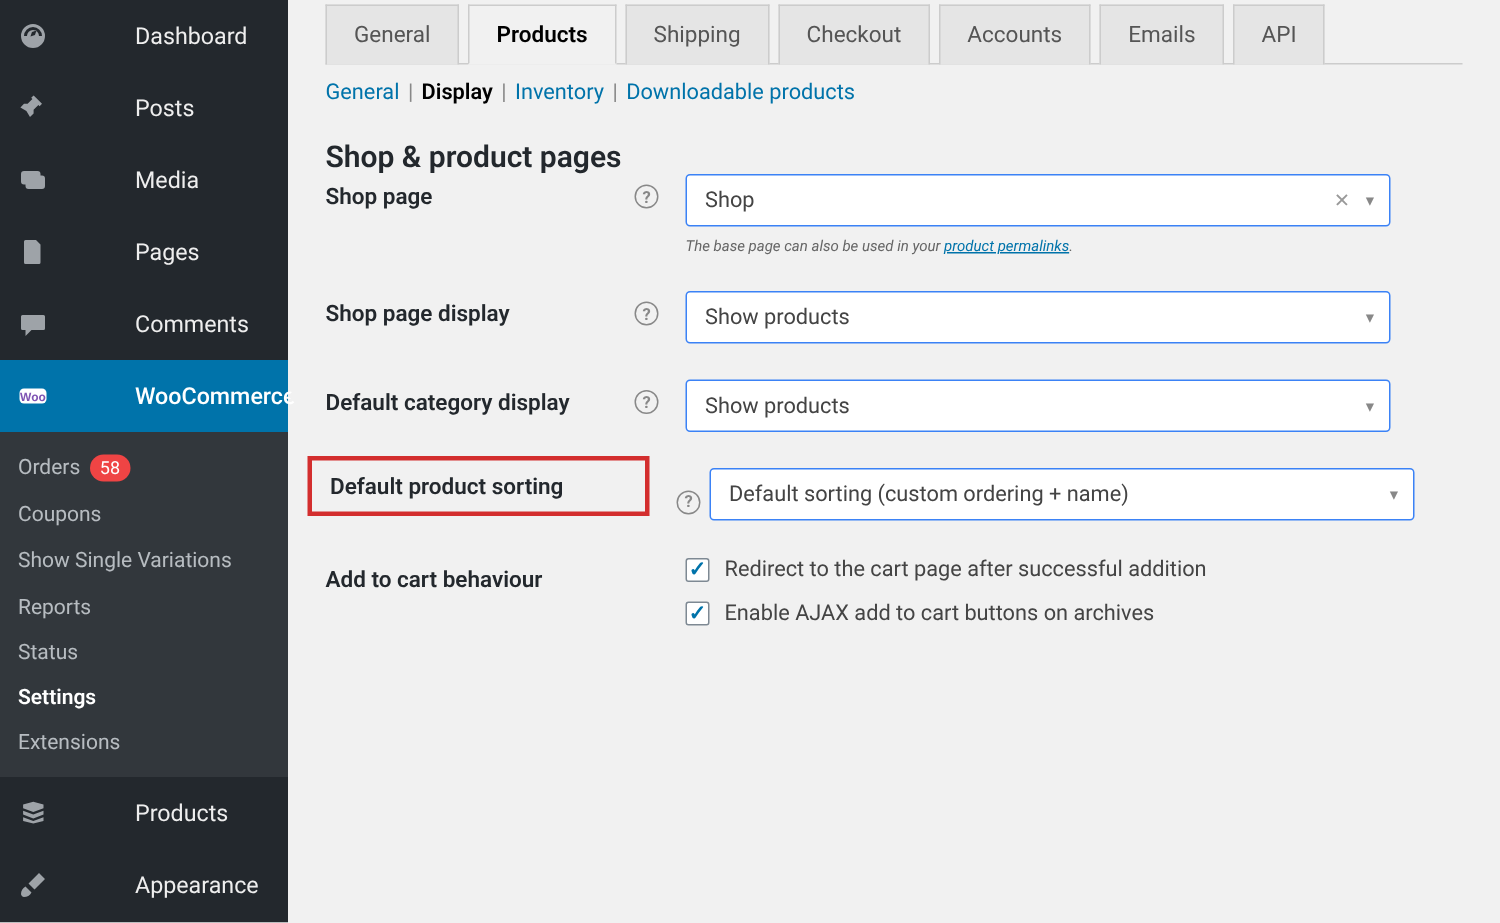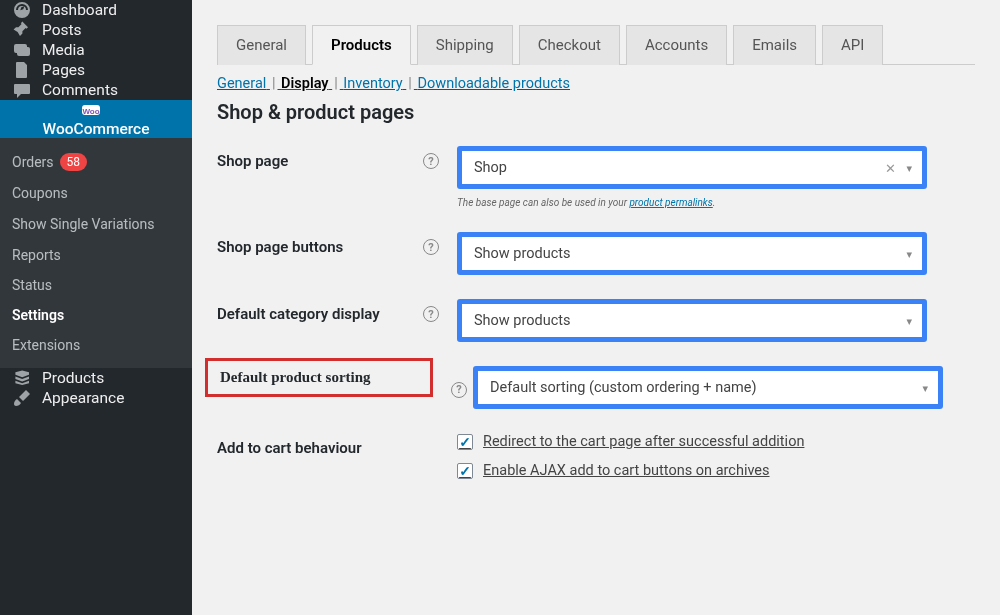--- a/index.html
+++ b/index.html
@@ -1,51 +1,51 @@
 <!DOCTYPE html>
 <html><head>
   <meta charset="utf-8">
   <style>
     * { margin: 0; padding: 0; box-sizing: border-box; }
     body { font-family: -apple-system, BlinkMacSystemFont, "Segoe UI", Roboto, sans-serif; font-size: 14px; color: #444; background: #f1f1f1; width: 1000px; height: 615px; overflow: hidden; display: flex; }
     
     
     .sidebar { width: 192px; background: #23282d; color: #eee; flex-shrink: 0; }
-    .sb-item { display: flex; align-items: center; padding: 0 12px; color: #eee; cursor: pointer; position: relative; font-size: 15.5px; }
-    .sb-item.current { background: #0073aa; color: #fff; font-weight: 500; flex-direction: column; }
+    .sb-item { display: flex; align-items: center; padding: 14px 12px; color: #eee; cursor: pointer; position: relative; font-size: 15.5px; gap: 48px; }
+    .sb-item.current { background: #0073aa; color: #fff; font-weight: 500; }
     .sb-item.current::after { content: ""; position: absolute; right: -8px; top: 50%; transform: translateY(-50%); border: 8px solid transparent; border-right-color: #f1f1f1; }
     .sb-icon { width: 20px; height: 20px; margin-right: 10px; display: inline-flex; align-items: center; justify-content: center; color: rgba(240,245,250,.6); }
     .sb-item.current .sb-icon { color: #fff; }
     .sb-sub { background: #32373c; padding: 8px 0; }
     .sb-sub-item { display: flex; align-items: center; padding: 7px 12px; color: rgba(240,245,250,.7); cursor: pointer; font-size: 14px; text-align: right; }
     .sb-sub-item.cur { color: #fff; font-weight: 600; }
     .sb-badge { background: #ef4444; color: #fff; border-radius: 9px; padding: 1px 7px; font-size: 12px; margin-left: 6px; display: inline-block; line-height: 16px; }
     
     
-    .main { flex: 1; padding: 25px 25px; overflow: hidden; border-radius: 31px; }
+    .main { flex: 1; padding: 3px 25px; overflow: hidden; border-radius: 31px; }
     .tabs { display: flex; gap: 6px; border-bottom: 1px solid #ccc; margin-bottom: 10px; }
     .tab { background: #e5e5e5; border: 1px solid #ccc; border-bottom: none; padding: 10px 18px; color: #555; cursor: pointer; font-size: 15px; margin-bottom: -1px; }
     .tab.active { background: #f1f1f1; border-bottom: 1px solid #f1f1f1; color: #000; font-weight: 600; }
-    .subnav { margin: 8px 0 8px; font-size: 14.5px; text-decoration: underline; }
+    .subnav { margin: 8px 0 22px; font-size: 14.5px; }
     .subnav a { color: #0073aa; text-decoration: none; }
     .subnav .sep { color: #888; padding: 0 2px; }
     .subnav .cur { color: #000; font-weight: 600; }
-    h2.section { font-size: 20px; font-weight: 600; color: #23282d; margin-bottom: 22px; }
+    h2.section { font-size: 20px; font-weight: 600; color: #23282d; }
     
     .form-row { display: flex; align-items: flex-start; margin-bottom: 24px; }
     .form-label { width: 240px; font-size: 15px; font-weight: 600; color: #23282d; padding-top: 6px; display: flex; align-items: center; justify-content: space-between; padding-right: 18px; }
-    .form-label.highlight { border: 3px solid #d32e2e; padding: 8px 12px; margin-left: -12px; margin-top: -8px; font-family: Liberation Serif, serif; }
+    .form-label.highlight { border: 3px solid #d32e2e; padding: 8px 12px; margin-left: -12px; margin-top: -8px; }
     .help-q { color: #888; width: 16px; height: 16px; border: 1.5px solid #888; border-radius: 50%; display: inline-flex; align-items: center; justify-content: center; font-size: 11px; font-weight: bold; }
     .form-field { flex: 1; max-width: 470px; }
-    .select { background: #fff; border: 5px solid #3b82f6; border-radius: 3px; padding: 8px 30px 8px 12px; width: 100%; position: relative; cursor: pointer; font-size: 14.5px; color: #444; }
+    .select { background: #fff; border: 1px solid #3b82f6; border-radius: 3px; padding: 8px 30px 8px 12px; width: 100%; position: relative; cursor: pointer; font-size: 14.5px; color: #444; }
     .select::after { content: "▾"; position: absolute; right: 10px; top: 50%; transform: translateY(-50%); color: #888; font-size: 11px; }
     .select .clear-x { position: absolute; right: 26px; top: 50%; transform: translateY(-50%); color: #999; font-size: 13px; }
     .desc { font-style: italic; color: #666; margin-top: 8px; font-size: 10px; }
     .desc a { color: #0073aa; text-decoration: underline; }
-    .check-row { display: flex; align-items: center; margin-bottom: 12px; font-size: 14.5px; text-decoration: underline; }
+    .check-row { display: flex; align-items: center; margin-bottom: 12px; font-size: 14.5px; }
     .check { width: 16px; height: 16px; border: 1px solid #7e8993; border-radius: 2px; margin-right: 10px; display: inline-flex; align-items: center; justify-content: center; background: #fff; cursor: pointer; }
     .check.on::before { content: "✓"; color: #0073aa; font-size: 14px; font-weight: bold; }
   </style>
 </head>
 <body>
 
 <div class="sidebar">
   <div class="sb-item">
     <span class="sb-icon">
         <svg width="20" height="20" viewBox="0 0 20 20" fill="currentColor">
@@ -171,21 +171,21 @@
         <span class="clear-x">✕</span>
       </div>
       <div class="desc">
         <span>The base page can also be used in your </span><a>product permalinks</a><span>.</span>
       </div>
     </div>
   </div>
 
   <div class="form-row">
     <div class="form-label">
-      <span>Shop page buttons</span>
+      <span>Shop page display</span>
       <span class="help-q">?</span>
     </div>
     <div class="form-field">
       <div class="select">
         <span>Show products</span>
       </div>
     </div>
   </div>
 
   <div class="form-row">

